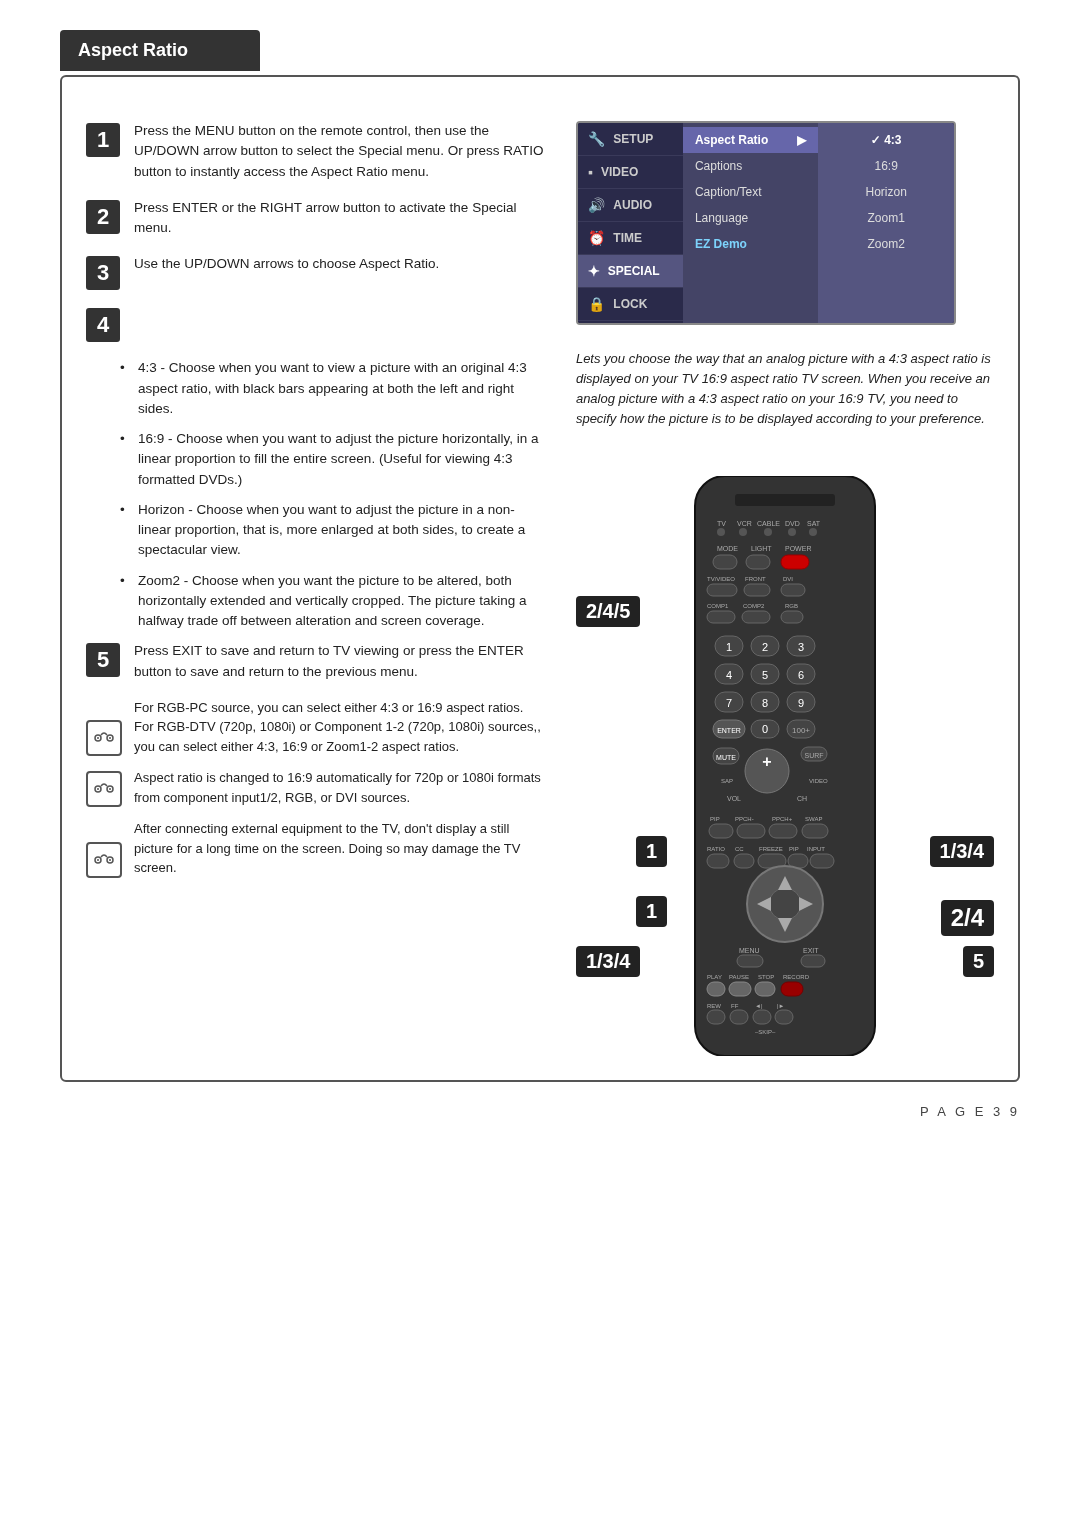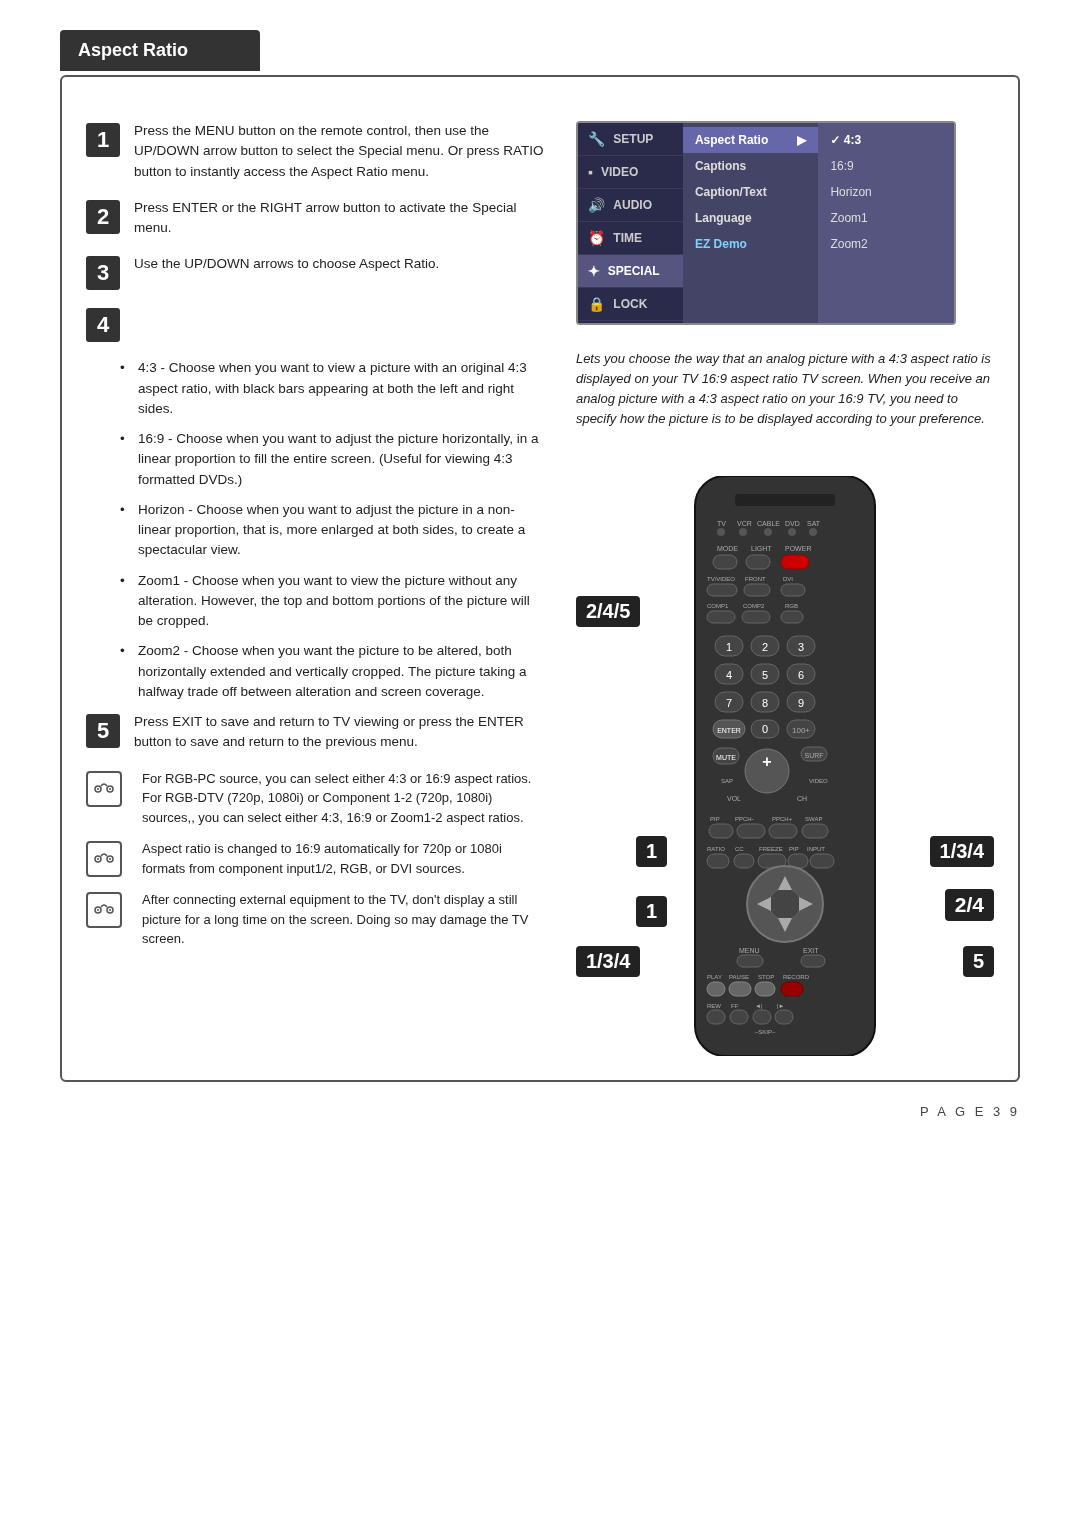--- a/index.html
+++ b/index.html
@@ -84,23 +84,23 @@
     }
     .bullet-list li::before {
       content: "•";
       position: absolute;
       left: 0;
       top: 0;
     }
     
     .note-row {
       display: flex;
-      gap: 20px;
+      gap: 12px;
       margin-bottom: 12px;
-      align-items: flex-start;
+      align-items: flex-end;
       margin-left: 0;
     }
     .note-icon {
       width: 36px;
       min-width: 36px;
       height: 36px;
       border: 2px solid #555;
       border-radius: 4px;
       display: flex;
       align-items: center;
@@ -152,35 +152,35 @@
     }
     .tv-menu-center {
       background: #444466;
       flex: 1;
       padding: 4px 0;
     }
     .tv-menu-center-item {
       padding: 6px 12px;
       color: #ddd;
       font-size: 12px;
-      font-weight: bold;
     }
     .tv-menu-center-item.highlighted {
       background: #6666aa;
       color: #fff;
       font-weight: bold;
     }
     .tv-menu-center-item.bold {
       color: #7dd3fc;
       font-weight: bold;
     }
     .tv-menu-right {
       background: #555580;
       flex: 1;
       padding: 4px 0;
+      text-align: center;
     }
     .tv-menu-right-item {
       padding: 6px 12px;
       color: #ddd;
       font-size: 12px;
     }
     .tv-menu-right-item.checked {
       color: #fff;
       font-weight: bold;
     }
@@ -258,21 +258,20 @@
           <div class="step-text">Use the UP/DOWN arrows to choose Aspect Ratio.</div>
         </div>
 
         <div class="step-row">
           <div class="step-num">4</div>
         </div>
         <ul class="bullet-list">
           <li>4:3 - Choose when you want to view a picture with an original 4:3 aspect ratio, with black bars appearing at both the left and right sides.</li>
           <li>16:9 - Choose when you want to adjust the picture horizontally, in a linear proportion to fill the entire screen. (Useful for viewing 4:3 formatted DVDs.)</li>
           <li>Horizon - Choose when you want to adjust the picture in a non-linear proportion, that is, more enlarged at both sides, to create a spectacular view.</li>
-          <li>Zoom1 - Choose when you want to view the picture without any alteration. However, the top and bottom portions of the picture will be cropped.</li>
           <li>Zoom2 - Choose when you want the picture to be altered, both horizontally extended and vertically cropped. The picture taking a halfway trade off between alteration and screen coverage.</li>
         </ul>
 
         <div class="step-row">
           <div class="step-num">5</div>
           <div class="step-text">Press EXIT to save and return to TV viewing or press the ENTER button to save and return to the previous menu.</div>
         </div>
 
         <div class="note-row">
           <div class="note-icon">
@@ -368,21 +367,21 @@
 
         <div class="caption-text">Lets you choose the way that an analog picture with a 4:3 aspect ratio is displayed on your TV 16:9 aspect ratio TV screen. When you receive an analog picture with a 4:3 aspect ratio on your 16:9 TV, you need to specify how the picture is to be displayed according to your preference.</div>
 
         <div class="remote-area">
           <div style="position:relative; width:100%;">
 
             <div class="remote-label" style="left:0; top:130px; font-size:20px;">2/4/5</div>
 
             <div class="remote-label" style="right:0; top:370px; font-size:20px;">1/3/4</div>
 
-            <div class="remote-label" style="right:0; top:423px; font-size:21px;">2/4</div>
+            <div class="remote-label" style="right:0; top:434px; font-size:24px;">2/4</div>
 
             <div class="remote-label" style="right:0; top:480px; font-size:20px;">5</div>
 
             <div class="remote-label" style="left:60px; top:370px; font-size:20px;">1</div>
 
             <div class="remote-label" style="left:60px; top:430px; font-size:20px;">1</div>
 
             <div class="remote-label" style="left:0; top:480px; font-size:20px;">1/3/4</div>
 
             <div style="display:flex; justify-content:center; margin-top:10px;">

